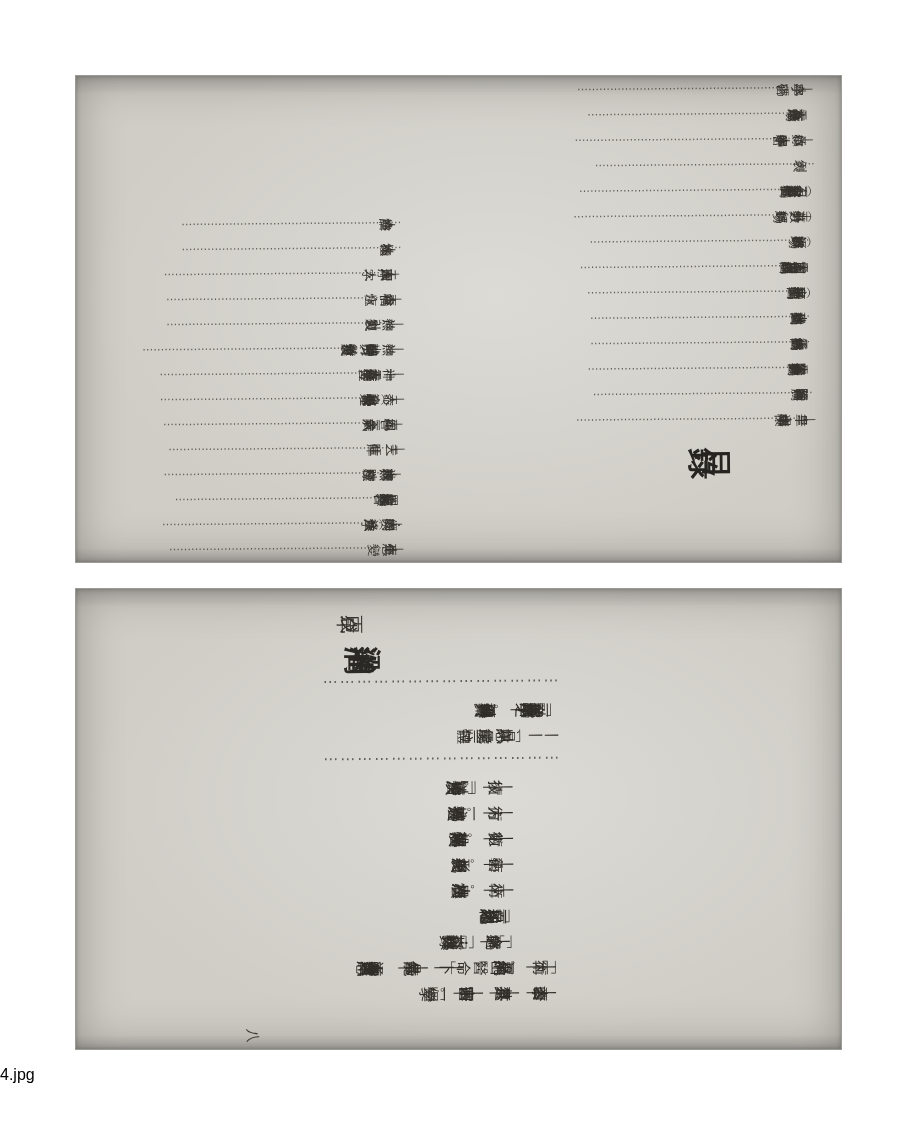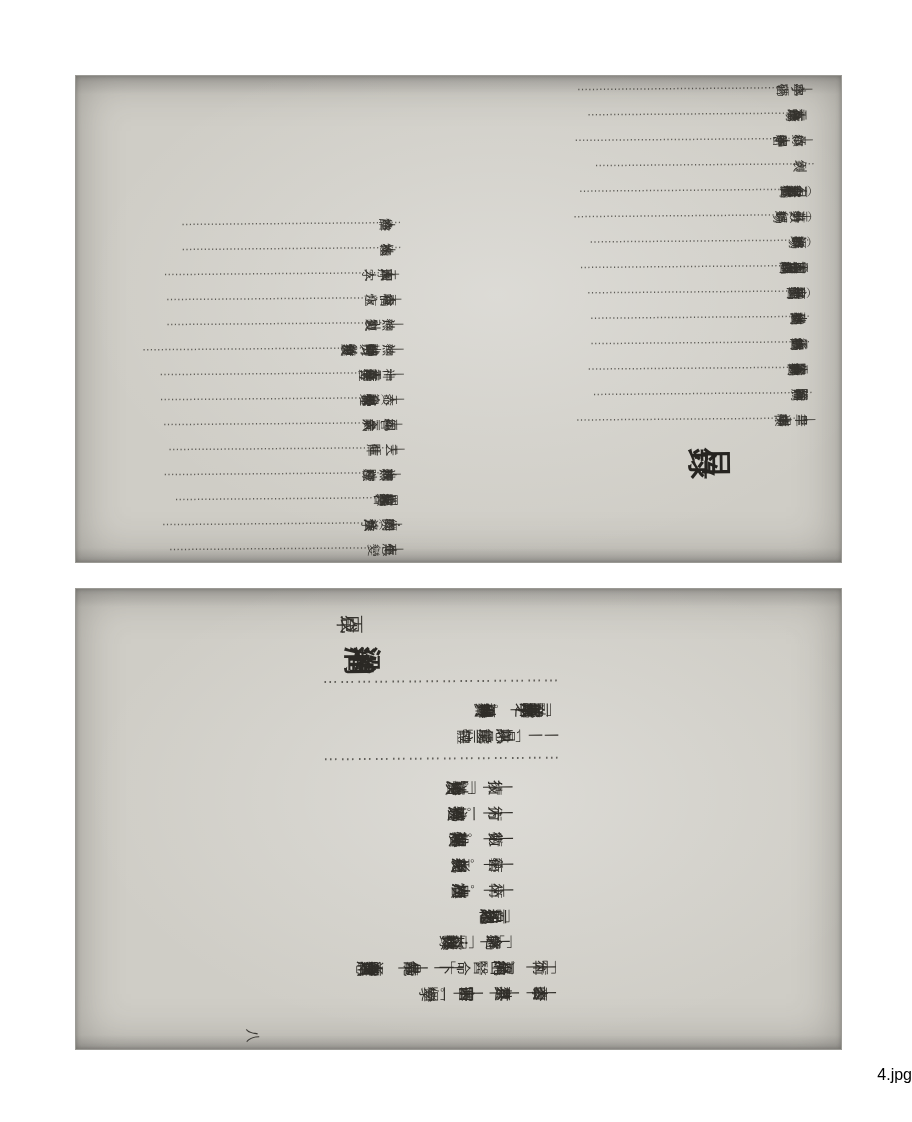--- a/index.html
+++ b/index.html
@@ -50,21 +50,21 @@
   .prose p{margin:0 2.5px;white-space:normal;}
   .prose p.indent{text-indent:44px;}
   .prose p.dotline{opacity:.7;letter-spacing:2px;}
   .sig{position:absolute;left:20px;top:436px;writing-mode:vertical-rl;}
   .sig-name{margin:0 0 0 6px;font-size:27px;font-weight:bold;letter-spacing:6px;color:#2b2925;}
   .sig-year{margin:28px 0 0 0;font-size:18px;letter-spacing:4px;color:#34322d;}
   .folio{position:absolute;right:8px;top:572px;writing-mode:vertical-rl;font-size:14px;color:#3a3834;}
 
   
   .caption{
-    position:absolute;left:0;right:0;top:1066px;text-align:right;
+    position:absolute;left:0;right:0;top:1066px;text-align:left;
     font-size:16px;color:#000;font-family:"Liberation Sans","DejaVu Sans",sans-serif;
   }
 </style>
 </head>
 <body>
 
 <div class="canvas">
 
   <div class="strip strip-top">
     <div class="rot-page toc">

